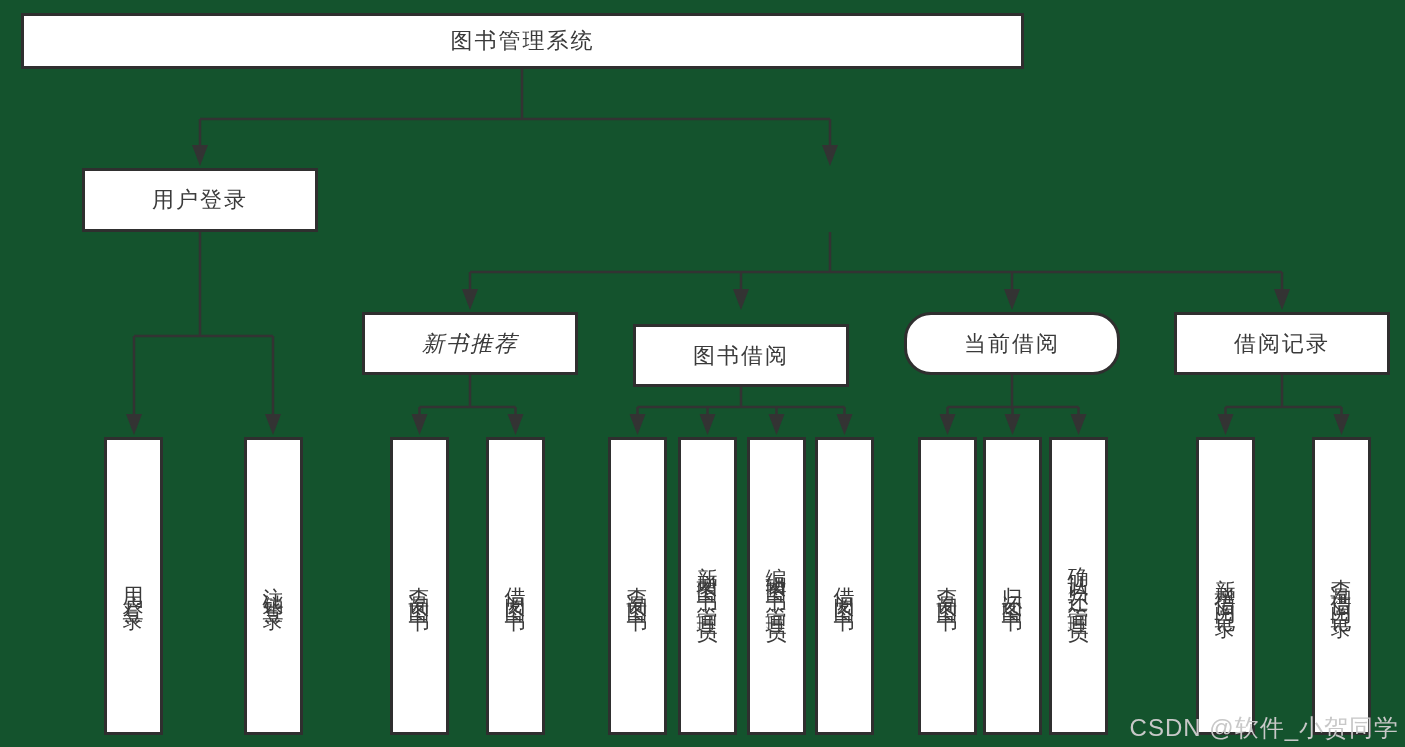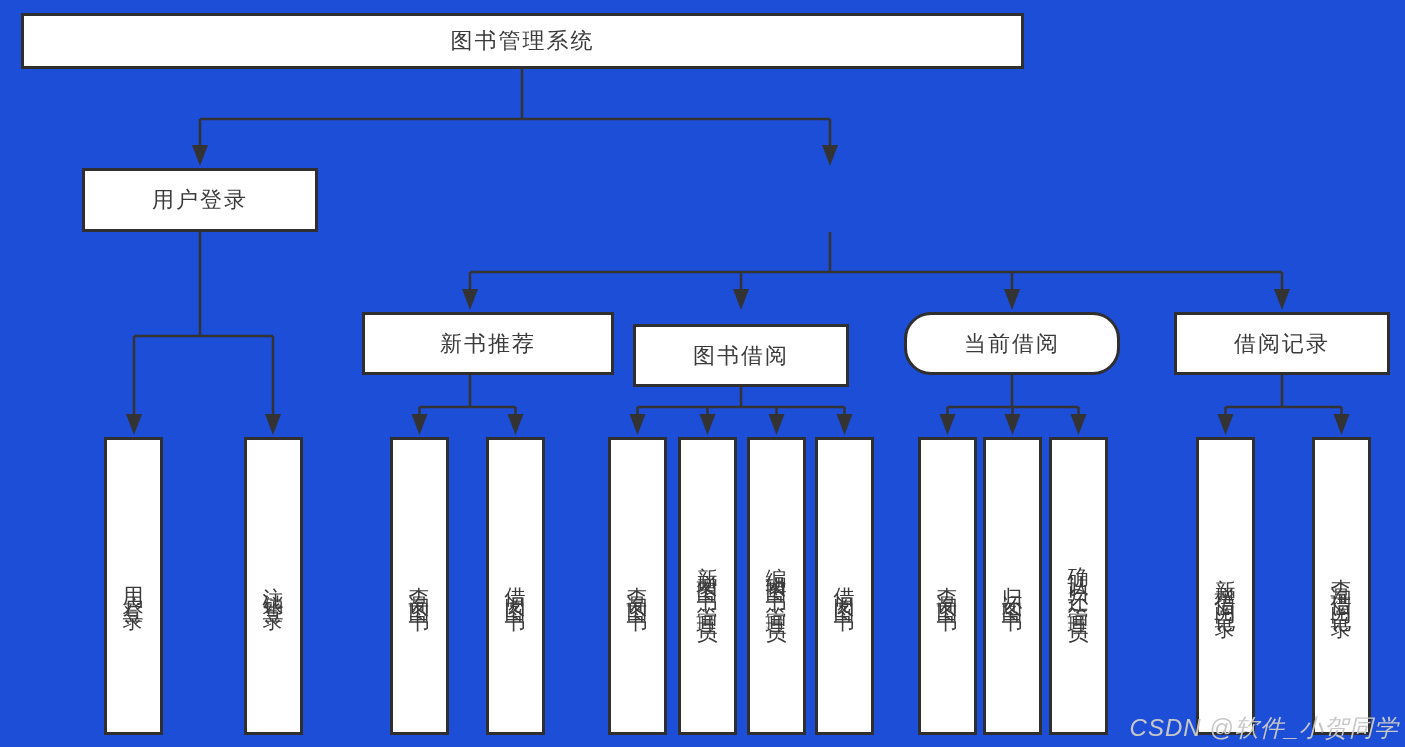--- a/index.html
+++ b/index.html
@@ -1,20 +1,20 @@
 <!DOCTYPE html>
 <html><head>
 <meta charset="utf-8">
 <style>
   html, body { margin: 0; padding: 0; background: #ffffff; }
   #canvas {
     position: relative;
     width: 1405px;
     height: 747px;
-    background: #1d4ed8;
+    background: #14532d;
     font-family: "Liberation Sans", "DejaVu Sans", sans-serif;
     overflow: hidden;
   }
   #connectors {
     position: absolute;
     left: 0; top: 0;
     width: 1405px; height: 747px;
   }
   .node {
     position: absolute;
@@ -39,21 +39,20 @@
     line-height: 1;
   }
   #watermark {
     position: absolute;
     right: 6px;
     bottom: 3px;
     font-size: 24px;
     color: #c8c8c8;
     letter-spacing: 1px;
     white-space: nowrap;
-    font-style: italic;
   }
 </style>
 </head>
 <body>
 
 <div id="canvas">
 
   <svg id="connectors" viewBox="0 0 1405 747" xmlns="http://www.w3.org/2000/svg">
     <g stroke="#333333" stroke-width="2.5" fill="none">
 
@@ -95,21 +94,21 @@
   </svg>
 
   <div class="node hbox" style="left:21px; top:13px; width:1003px; height:56px;">
     <span>图书管理系统</span>
   </div>
 
   <div class="node hbox" style="left:82px; top:168px; width:236px; height:64px;">
     <span>用户登录</span>
   </div>
 
-  <div class="node hbox" style="left:362px; top:312px; width:252px; height:63px;">
+  <div class="node hbox" style="left:362px; top:312px; width:216px; height:63px;font-style:italic;">
     <span>新书推荐</span>
   </div>
   <div class="node hbox" style="left:633px; top:312px; width:216px; height:63px;margin-top:12px;">
     <span>图书借阅</span>
   </div>
   <div class="node hbox" style="left:904px; top:312px; width:216px; height:63px;border-radius:27px;">
     <span>当前借阅</span>
   </div>
   <div class="node hbox" style="left:1174px; top:312px; width:216px; height:63px;">
     <span>借阅记录</span>

